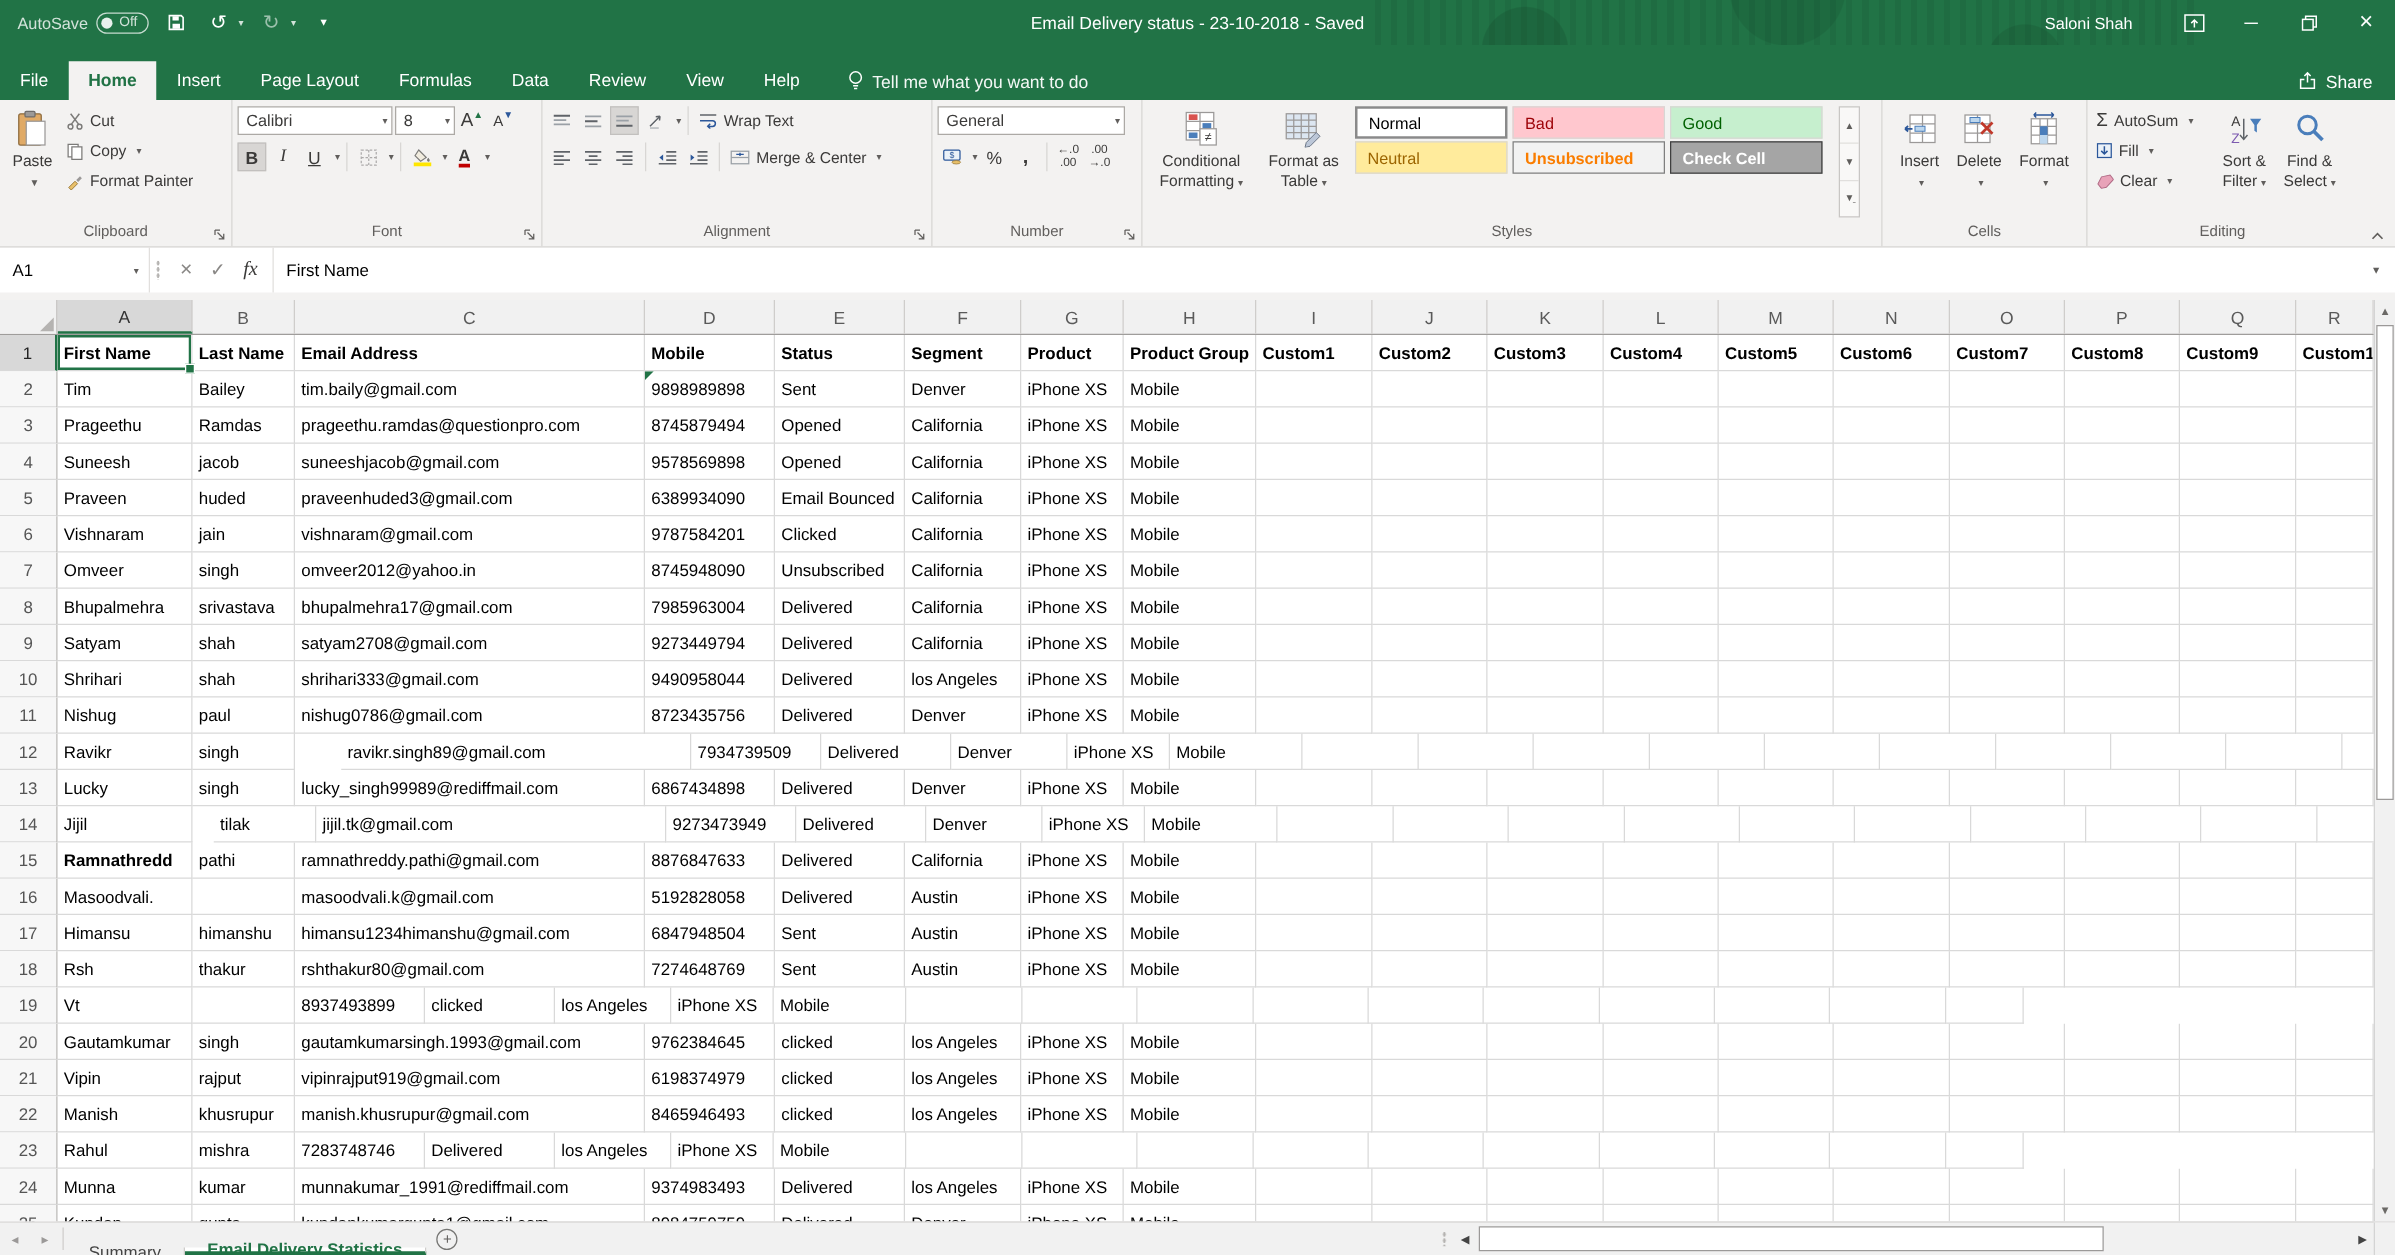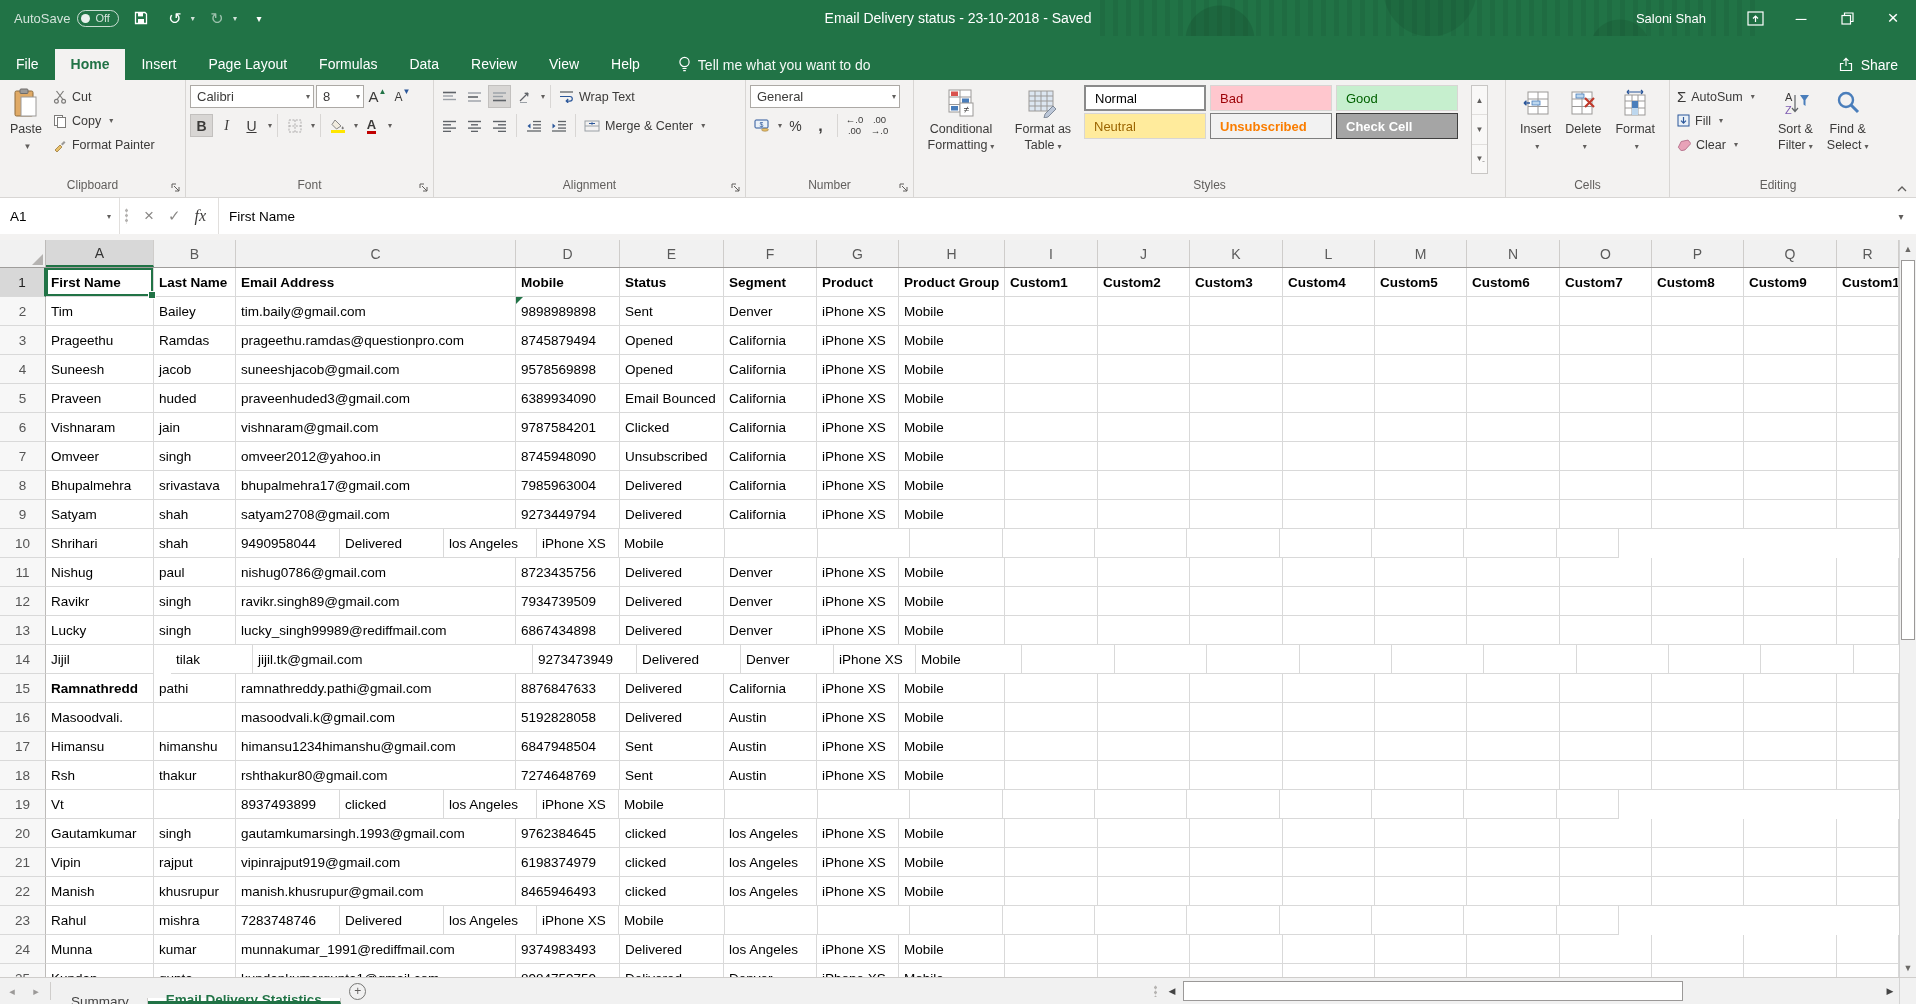--- a/index.html
+++ b/index.html
@@ -815,20 +815,21 @@
           <div class="cell" style="width: 93px;"></div>
           <div class="cell" style="width: 92px;"></div>
           <div class="cell" style="width: 92px;"></div>
           <div class="cell" style="width: 93px;"></div>
           <div class="cell" style="width: 62px;"></div>
         </div>
         <div class="grow">
           <div class="rowhdr">10</div>
           <div class="cell" style="width: 108px;">Shrihari</div>
           <div class="cell" style="width: 82px;">shah</div>
+          <div class="cell" style="width: 280px;">shrihari333@gmail.com</div>
           <div class="cell" style="width: 104px;">9490958044</div>
           <div class="cell" style="width: 104px;">Delivered</div>
           <div class="cell" style="width: 93px;">los Angeles</div>
           <div class="cell" style="width: 82px;">iPhone XS</div>
           <div class="cell" style="width: 106px;">Mobile</div>
           <div class="cell" style="width: 93px;"></div>
           <div class="cell" style="width: 92px;"></div>
           <div class="cell" style="width: 93px;"></div>
           <div class="cell" style="width: 92px;"></div>
           <div class="cell" style="width: 92px;"></div>
@@ -856,21 +857,21 @@
           <div class="cell" style="width: 93px;"></div>
           <div class="cell" style="width: 92px;"></div>
           <div class="cell" style="width: 92px;"></div>
           <div class="cell" style="width: 93px;"></div>
           <div class="cell" style="width: 62px;"></div>
         </div>
         <div class="grow">
           <div class="rowhdr">12</div>
           <div class="cell" style="width: 108px;">Ravikr</div>
           <div class="cell" style="width: 82px;">singh</div>
-          <div class="cell" style="width: 280px;">ravikr.singh89@gmail.com</div>
+          <div class="cell" style="width: 280px; margin-left: 37px;">ravikr.singh89@gmail.com</div>
           <div class="cell" style="width: 104px;">7934739509</div>
           <div class="cell" style="width: 104px;">Delivered</div>
           <div class="cell" style="width: 93px;">Denver</div>
           <div class="cell" style="width: 82px;">iPhone XS</div>
           <div class="cell" style="width: 106px;">Mobile</div>
           <div class="cell" style="width: 93px;"></div>
           <div class="cell" style="width: 92px;"></div>
           <div class="cell" style="width: 93px;"></div>
           <div class="cell" style="width: 92px;"></div>
           <div class="cell" style="width: 92px;"></div>

